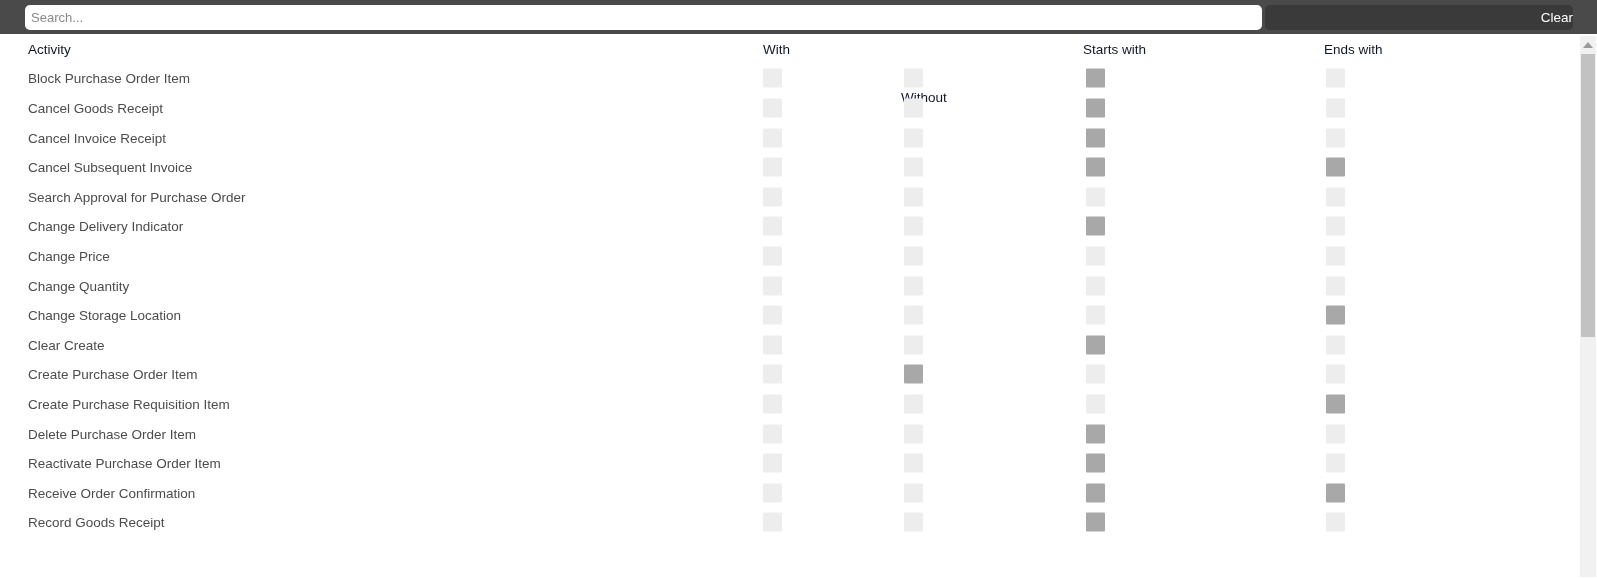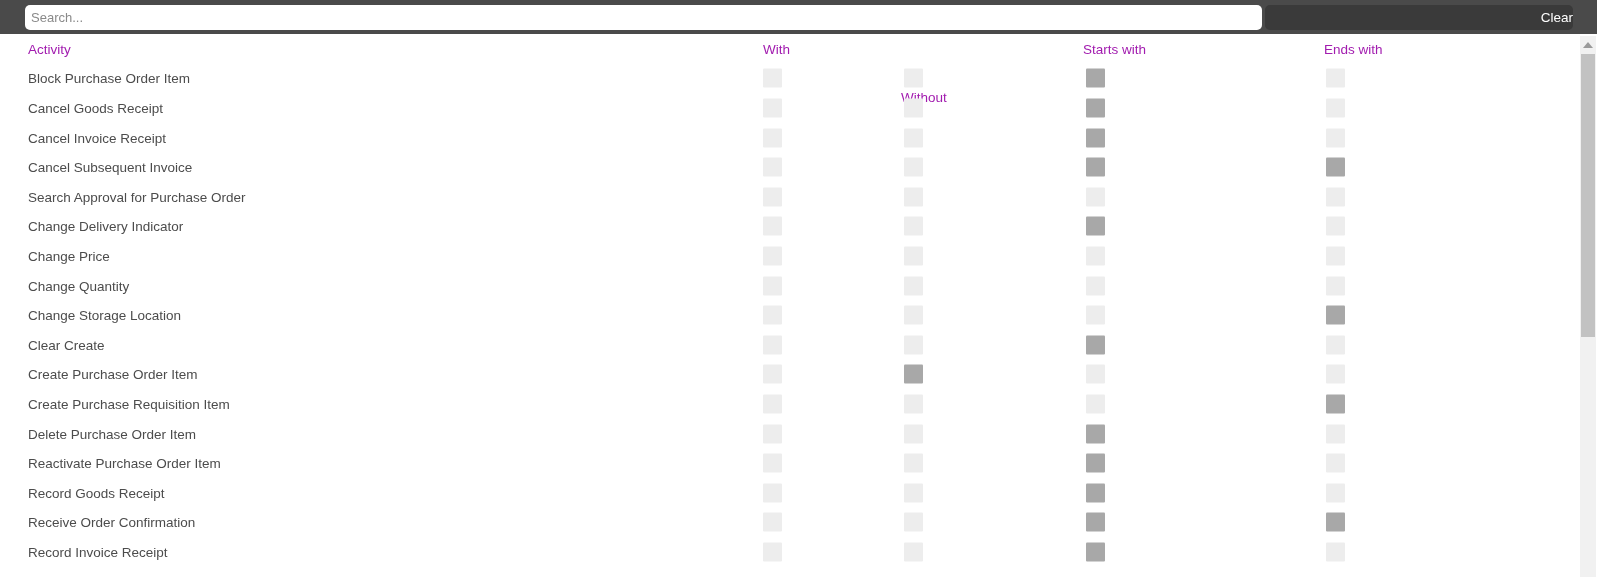--- a/index.html
+++ b/index.html
@@ -76,21 +76,21 @@
     position: absolute;
     left: 28px;
     top: 50%;
     transform: translateY(-50%);
     font-size: 13.5px;
     color: #4c4c4c;
     white-space: nowrap;
   }
 
   .header-row .col-activity,
-  .header-row .col-head { color: #a21caf; font-size: 13.5px; }
+  .header-row .col-head { color: #0f172a; font-size: 13.5px; }
 
   .col-head {
     position: absolute;
     top: 50%;
     transform: translateY(-50%);
     font-size: 13.5px;
     color: #5a5a5a;
     white-space: nowrap;
   }
 
@@ -260,35 +260,28 @@
         <div class="chk c3"></div>
       </div>
       <div class="grid-row">
         <div class="col-activity">Reactivate Purchase Order Item</div>
         <div class="chk c0"></div>
         <div class="chk c1"></div>
         <div class="chk c2 checked"></div>
         <div class="chk c3"></div>
       </div>
       <div class="grid-row">
+        <div class="col-activity">Receive Order Confirmation</div>
+        <div class="chk c0"></div>
+        <div class="chk c1"></div>
+        <div class="chk c2 checked"></div>
+        <div class="chk c3 checked"></div>
+      </div>
+      <div class="grid-row">
         <div class="col-activity">Record Goods Receipt</div>
-        <div class="chk c0"></div>
-        <div class="chk c1"></div>
-        <div class="chk c2 checked"></div>
-        <div class="chk c3"></div>
-      </div>
-      <div class="grid-row">
-        <div class="col-activity">Receive Order Confirmation</div>
-        <div class="chk c0"></div>
-        <div class="chk c1"></div>
-        <div class="chk c2 checked"></div>
-        <div class="chk c3 checked"></div>
-      </div>
-      <div class="grid-row">
-        <div class="col-activity">Record Invoice Receipt</div>
         <div class="chk c0"></div>
         <div class="chk c1"></div>
         <div class="chk c2 checked"></div>
         <div class="chk c3"></div>
       </div>
     </div>
 </div>
 
 <div class="scrollbar">
   <div class="sb-arrow-up">

